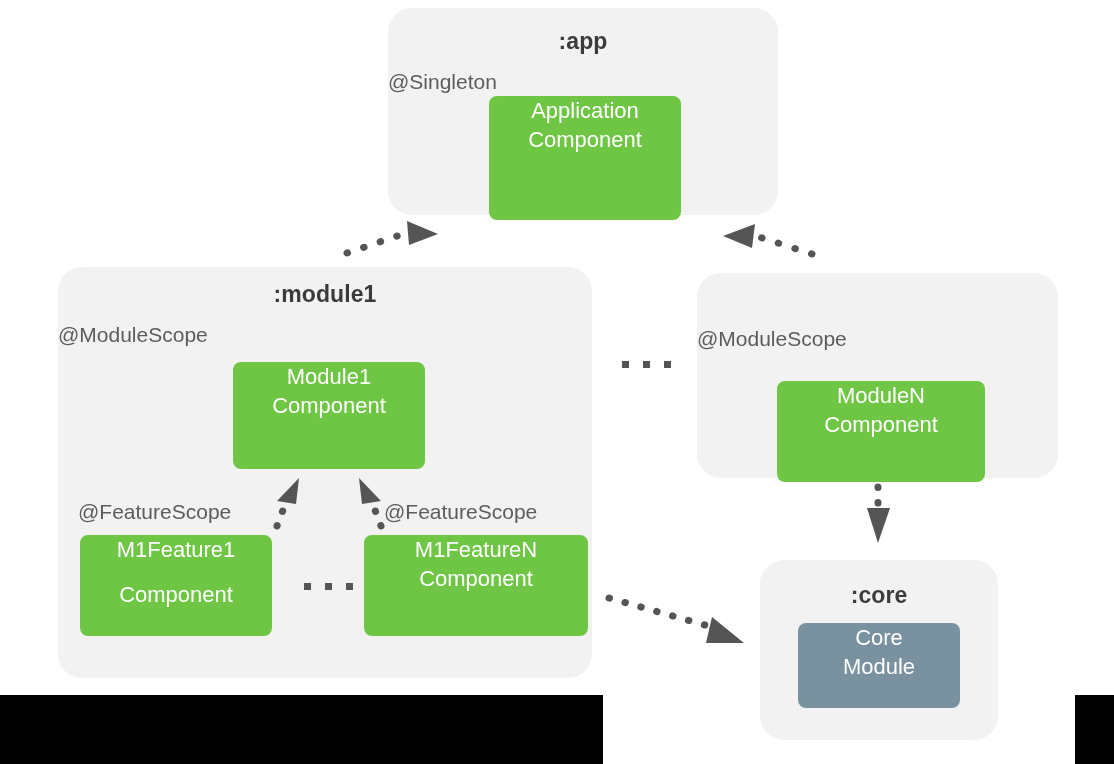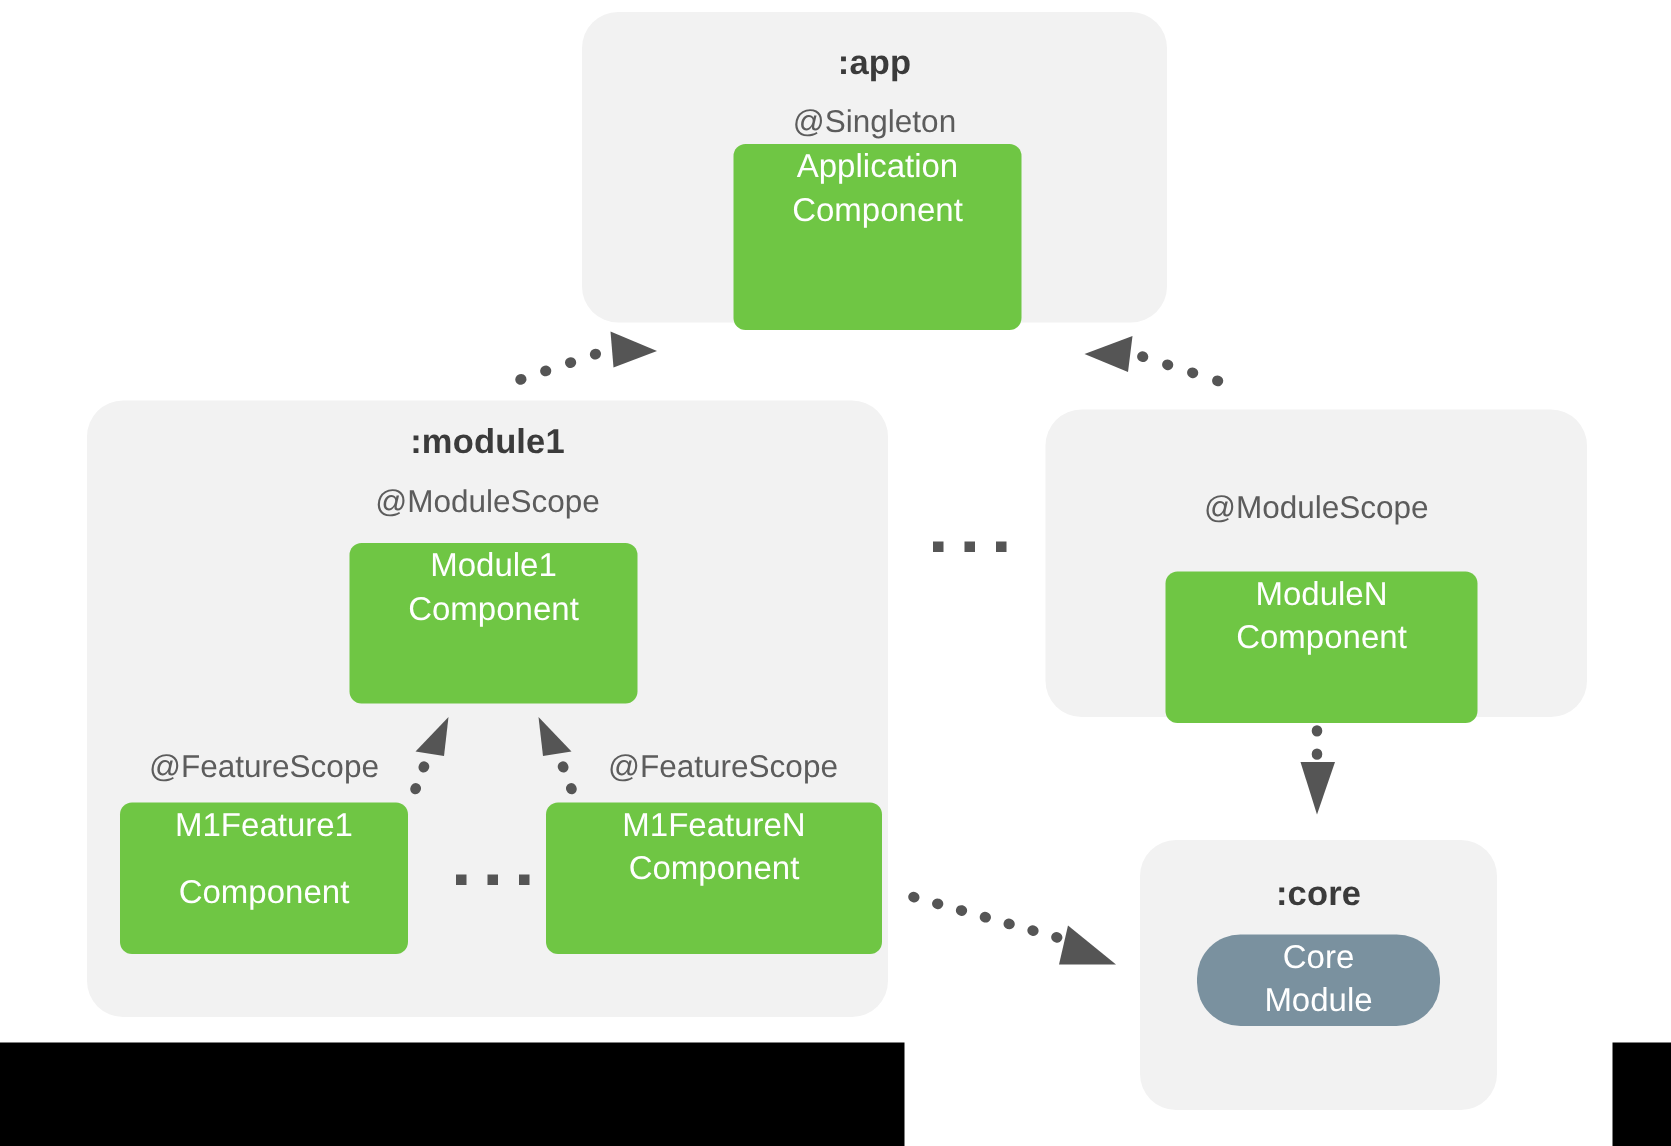--- a/index.html
+++ b/index.html
@@ -29,21 +29,21 @@
     left: 0;
     right: 0;
     text-align: center;
     font-weight: bold;
     font-size: 23px;
     color: #3b3b3b;
     letter-spacing: 0.1px;
   }
   .scope-label {
     position: absolute;
-    text-align: center;
+    text-align: left;
     font-size: 21px;
     color: #5c5c5c;
     white-space: nowrap;
   }
 
   
   .chip {
     position: absolute;
     border-radius: 8px;
     display: flex;
@@ -140,21 +140,21 @@
   </div>
 
   <div class="ellipsis" style="left:622px; top:361px;">
     <i></i>
     <i></i>
     <i></i>
   </div>
 
   <div class="panel" style="left:760px; top:560px; width:238px; height:180px;">
     <div class="panel-title" style="top:22px;">:core</div>
-    <div class="chip slate" style="left:38px; top:63px; width:162px; height:61px;border-radius:29px;">
+    <div class="chip slate" style="left:38px; top:63px; width:162px; height:85px;">
       <span>Core</span>
       <span>Module</span>
     </div>
   </div>
 
   <svg id="arrows" viewBox="0 0 1114 764" xmlns="http://www.w3.org/2000/svg">
 
     <g>
       <path d="M 347,253 L 412,231" stroke="#555555" stroke-width="7" fill="none" stroke-linecap="round" stroke-dasharray="0.5 17"></path>
       <polygon points="407,221 438,234 409,245" fill="#555555"></polygon>

